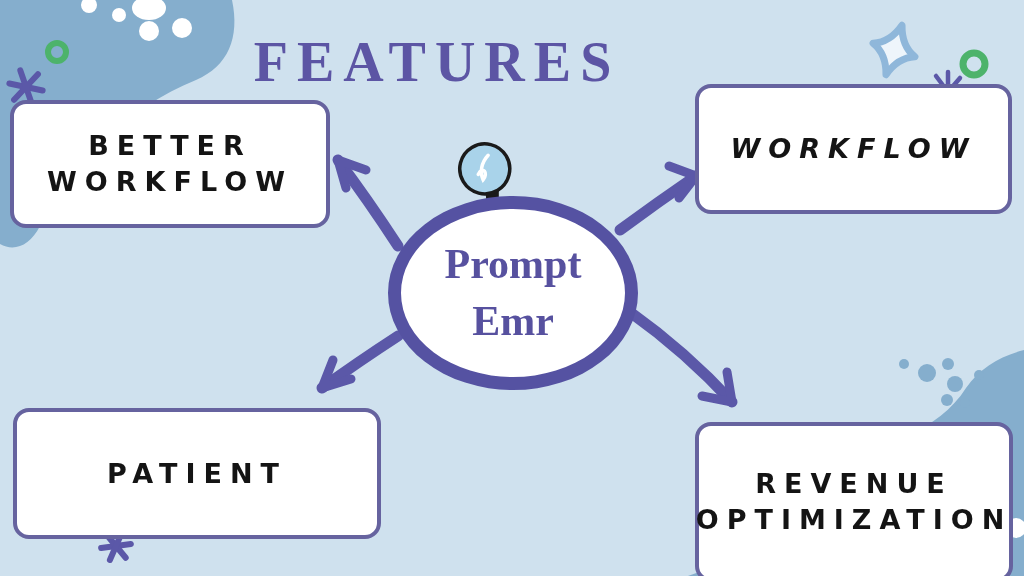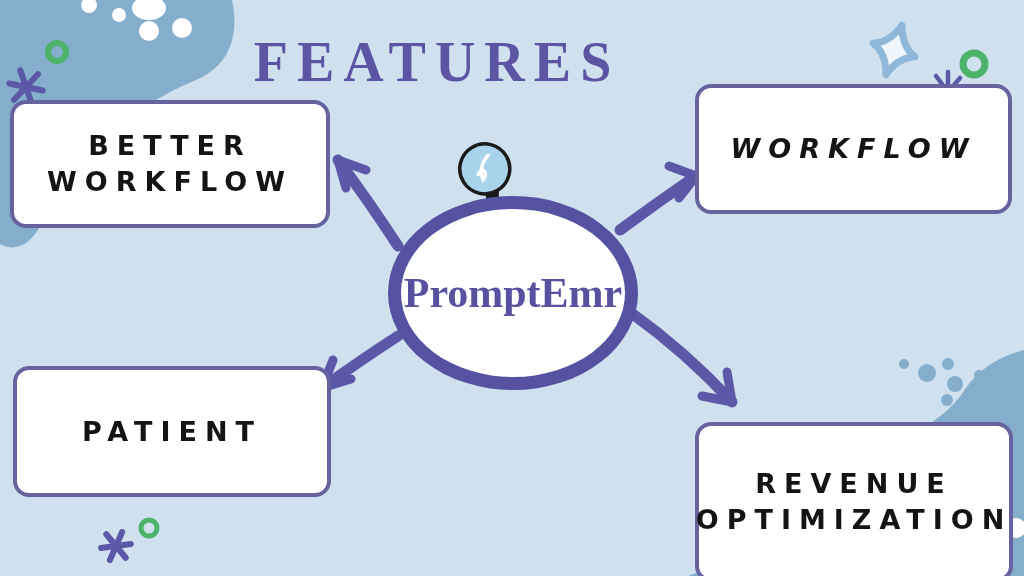--- a/index.html
+++ b/index.html
@@ -19,26 +19,26 @@
     border-radius:16px;display:flex;flex-direction:column;
     align-items:center;justify-content:center;z-index:4;
     box-sizing:border-box;
   }
   .feature-box span{
     font-weight:700;font-size:27px;letter-spacing:8px;color:#141414;
     line-height:1.32;white-space:nowrap;
   }
   #box-better-security{left:10px;top:100px;width:320px;height:128px;}
   #box-workflow-efficiency{left:695px;top:84px;width:317px;height:130px;font-style:italic;}
-  #box-patient-care{left:13px;top:366px;width:318px;height:131px;}
+  #box-patient-care{left:13px;top:408px;width:368px;height:131px;}
   #box-revenue-optimization{left:695px;top:422px;width:318px;height:160px;}
   .center-oval{
     position:absolute;left:388px;top:196px;width:250px;height:194px;
     background:#ffffff;border:13px solid #5552a2;border-radius:50%;
-    display:flex;flex-direction:row;align-items:center;justify-content:center;
+    display:flex;flex-direction:column;align-items:center;justify-content:center;
     z-index:4;box-sizing:border-box;
   }
   .center-oval span{
     font-family:"Liberation Serif", serif;font-weight:700;
     font-size:42px;color:#57519f;line-height:1.35;
   }
   #bulb{position:absolute;left:448px;top:138px;z-index:3;}
 </style>
 </head>
 <body>

